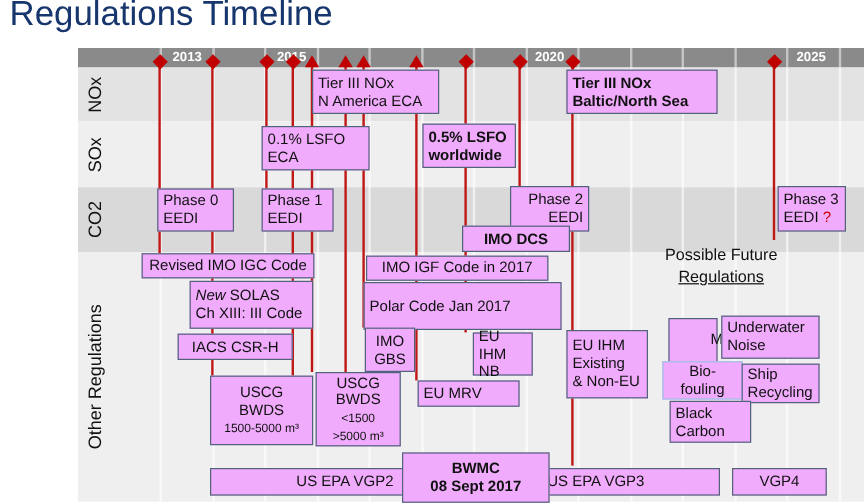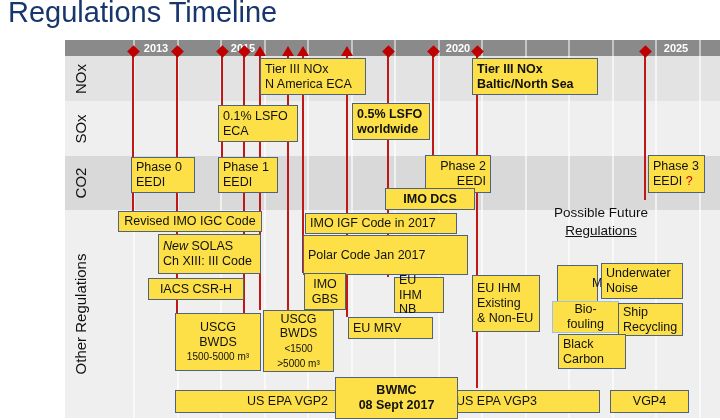--- a/index.html
+++ b/index.html
@@ -9,21 +9,21 @@
   .band,.rlab,.ylab,.tick,.grid,.conn,.dia,.tri,.box,.note{position:absolute;}
   .grid{width:2px;top:56px;height:362px;background:rgba(255,255,255,.6);z-index:0;}
   .conn{width:2px;background:#c01717;z-index:1;}
   .dia{width:9px;height:9px;background:#c00000;transform:rotate(45deg);z-index:3;}
   .tri{width:0;height:0;border-left:6px solid transparent;border-right:6px solid transparent;
     border-bottom:10px solid #c00000;z-index:3;}
   .tick{top:40px;height:16px;width:2px;background:rgba(255,255,255,.5);}
   .ylab{top:42px;transform:translateX(-50%);color:#fff;font-weight:700;font-size:11px;}
   .rlab{transform:translate(-50%,-50%) rotate(-90deg);transform-origin:center;font-size:15px;
     color:#111;white-space:nowrap;z-index:1;}
-  .box{background:#fde047;border:1.4px solid #51637a;box-sizing:border-box;display:flex;
+  .box{background:#f0abfc;border:1.4px solid #51637a;box-sizing:border-box;display:flex;
     flex-direction:column;justify-content:center;font-size:12.5px;line-height:1.18;
     color:#111;padding:1px 4px;z-index:2;}
   .box.center{text-align:center;}
   .box .sm{font-size:10px;line-height:1.12;}
   .note{width:150px;text-align:center;font-size:13.5px;color:#111;line-height:1.3;z-index:2;}
   .note .ul{text-decoration:underline;}
 </style>
 </head>
 <body>
 
@@ -92,21 +92,21 @@
     </div>
   <div id="boxes">
       <div class="box" style="left: 260px; top: 58px; width: 106px; height: 37px; z-index: 2; font-weight: 400; border-color: rgb(81, 99, 122);">
         <div><span>Tier III NOx</span></div>
         <div><span>N America ECA</span></div>
       </div>
       <div class="box" style="left: 472px; top: 58px; width: 126px; height: 37px; z-index: 2; font-weight: 700; border-color: rgb(81, 99, 122);">
         <div><span>Tier III NOx</span></div>
         <div><span>Baltic/North Sea</span></div>
       </div>
-      <div class="box" style="left: 218px; top: 105px; width: 80px; height: 37px; z-index: 2; font-weight: 400; border-color: rgb(81, 99, 122);">
+      <div class="box" style="left: 218px; top: 105px; width: 90px; height: 37px; z-index: 2; font-weight: 400; border-color: rgb(81, 99, 122);">
         <div><span>0.1% LSFO</span></div>
         <div><span>ECA</span></div>
       </div>
       <div class="box" style="left: 352px; top: 103px; width: 78px; height: 37px; z-index: 2; font-weight: 700; border-color: rgb(81, 99, 122);">
         <div><span>0.5% LSFO</span></div>
         <div><span>worldwide</span></div>
       </div>
       <div class="box" style="left: 131px; top: 157px; width: 64px; height: 36px; z-index: 2; font-weight: 400; border-color: rgb(81, 99, 122);">
         <div><span>Phase 0</span></div>
         <div><span>EEDI</span></div>
@@ -126,21 +126,21 @@
       <div class="box center" style="left: 385px; top: 188px; width: 90px; height: 22px; z-index: 3; font-weight: 700; border-color: rgb(81, 99, 122);">
         <div><span>IMO DCS</span></div>
       </div>
       <div class="box center" style="left: 118px; top: 211px; width: 144px; height: 21px; z-index: 2; font-weight: 400; border-color: rgb(81, 99, 122);">
         <div><span>Revised IMO IGC Code</span></div>
       </div>
       <div class="box" style="left: 158px; top: 234px; width: 103px; height: 40px; z-index: 2; font-weight: 400; border-color: rgb(81, 99, 122);">
         <div><span style="font-style: italic;">New</span><span> SOLAS</span></div>
         <div><span>Ch XIII: III Code</span></div>
       </div>
-      <div class="box" style="left: 305px; top: 213px; width: 152px; height: 21px; z-index: 2; font-weight: 400; border-color: rgb(81, 99, 122);">
+      <div class="box" style="left: 305px; top: 213px; width: 152px; height: 21px; z-index: 2; font-weight: 400; border-color: rgb(81, 99, 122); text-align: center;">
         <div><span>IMO IGF Code in 2017</span></div>
       </div>
       <div class="box" style="left: 303px; top: 235px; width: 165px; height: 40px; z-index: 2; font-weight: 400; border-color: rgb(81, 99, 122);">
         <div><span>Polar Code Jan 2017</span></div>
       </div>
       <div class="box center" style="left: 148px; top: 278px; width: 96px; height: 22px; z-index: 2; font-weight: 400; border-color: rgb(81, 99, 122);">
         <div><span>IACS CSR-H</span></div>
       </div>
       <div class="box center" style="left: 288px; top: 273px; width: 42px; height: 37px; z-index: 2; font-weight: 400; border-color: rgb(81, 99, 122); margin-left: 16px;">
         <div><span>IMO</span></div>

